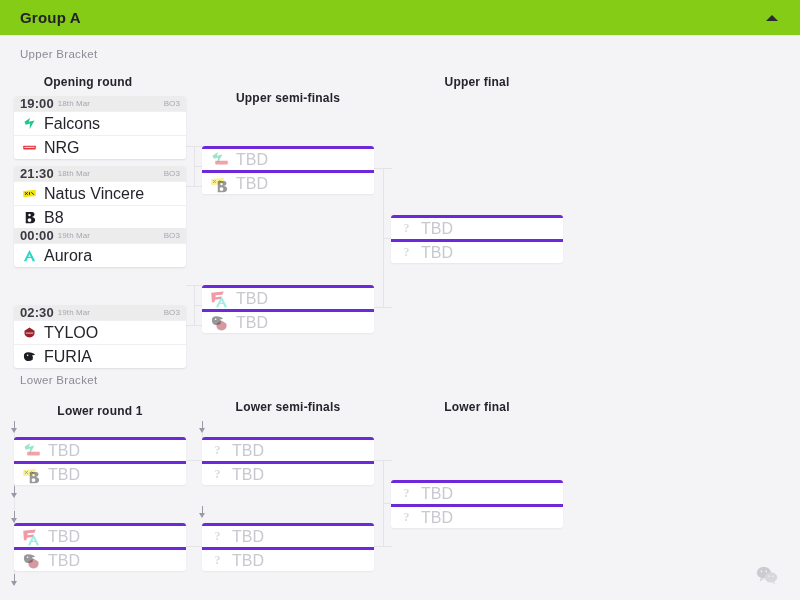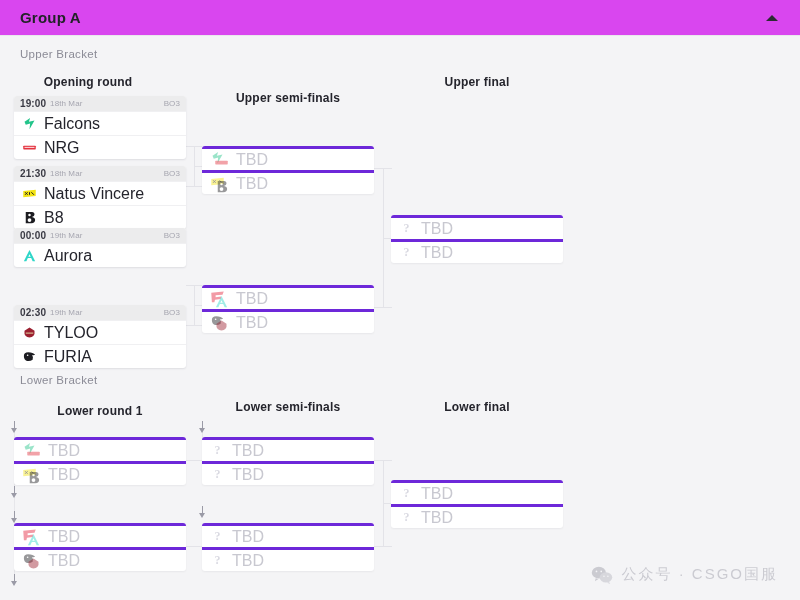--- a/index.html
+++ b/index.html
@@ -7,21 +7,21 @@
     width: 800px; height: 600px;
     font-family: "Liberation Sans", sans-serif;
     background: #f4f4f6;
     overflow: hidden;
   }
   #root { position: relative; width: 800px; height: 600px; background: #f4f4f6; }
 
   
   .group-header {
     position: absolute; left: 0; top: 0; width: 800px; height: 36px;
-    background: #d946ef;
+    background: #84cc16;
     border-bottom: 1px solid #e8e8ec;
     display: flex; align-items: center;
   }
   .group-title {
     margin-left: 20px;
     font-size: 15px; font-weight: bold; color: #222228;
     letter-spacing: .2px;
   }
   .collapse-btn {
     position: absolute; right: 18px; top: 9px;
@@ -57,21 +57,21 @@
     z-index: 3;
   }
   .match-head {
     height: 15px;
     background: #ececed;
     display: flex; align-items: center;
     padding: 0 6px;
     font-size: 8px; color: #9a9aa4;
     letter-spacing: .1px;
   }
-  .m-time { font-weight: bold; color: #3a3a44; margin-right: 4px; font-size: 10px; }
+  .m-time { font-weight: bold; color: #3a3a44; margin-right: 4px; font-size: 13px; }
   .m-date { color: #a6a6b0; font-size: 8px; }
   .m-bo { margin-left: auto; color: #a6a6b0; font-size: 8px; }
   .team-row {
     height: 24px;
     display: flex; align-items: center;
     padding: 0 8px;
     border-top: 1px solid #f0f0f2;
   }
   .team-row:first-child { border-top: none; }
   .team-name {
@@ -469,16 +469,15 @@
         <ellipse cx="10" cy="8" rx="9" ry="7.4" fill="#9a9aa6"></ellipse>
         <path d="M6 15 L5 19 L9.5 16.2 Z" fill="#9a9aa6"></path>
         <ellipse cx="19" cy="14" rx="8" ry="6.6" fill="#b4b4be"></ellipse>
         <path d="M23 20 L24.5 22.5 L20.5 20.8 Z" fill="#b4b4be"></path>
         <circle cx="7" cy="6.5" r="1.1" fill="#f4f4f6"></circle>
         <circle cx="13" cy="6.5" r="1.1" fill="#f4f4f6"></circle>
         <circle cx="16.5" cy="12.5" r="1" fill="#f4f4f6"></circle>
         <circle cx="21.5" cy="12.5" r="1" fill="#f4f4f6"></circle>
       </svg>
     </span>
-    <span class="wm-text">公众号 · CSGO国服</span>
   </div>
 
 </div>
 
 </body></html>

